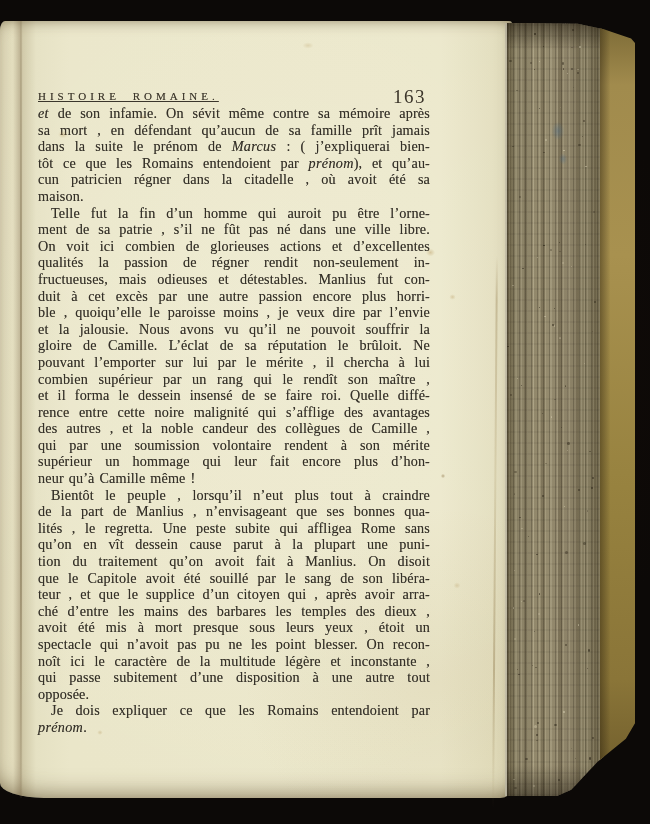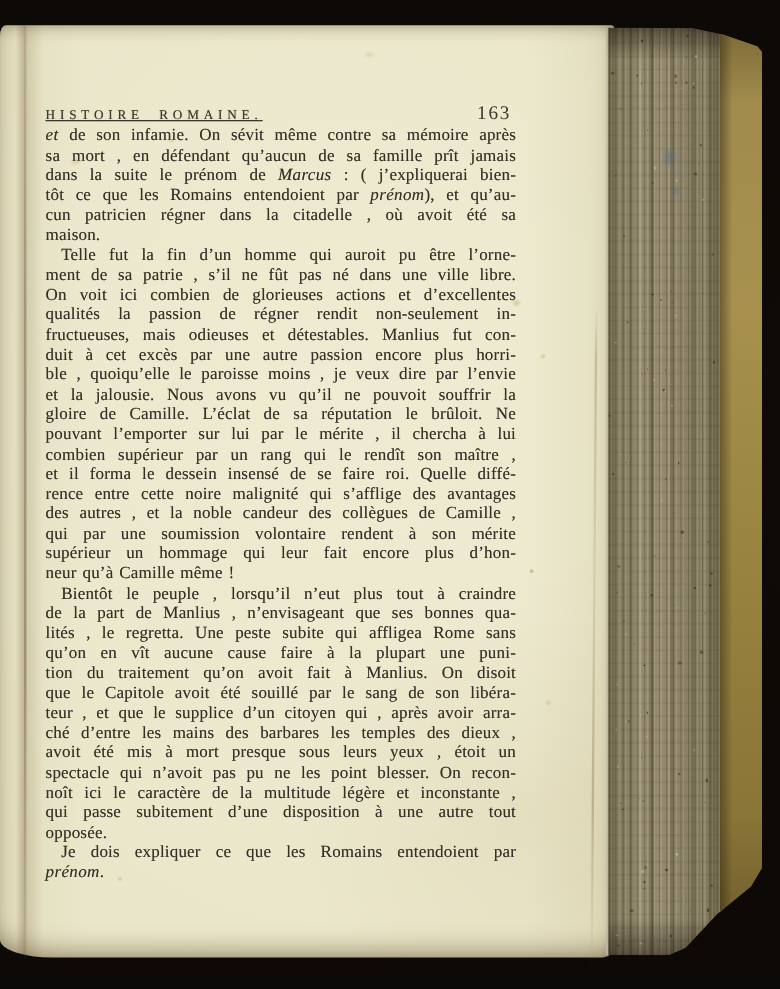--- a/index.html
+++ b/index.html
@@ -51,21 +51,21 @@
   .header{
     position:absolute;left:38px;top:65px;width:392px;height:16px;
     text-align:left;color:#3b362c;text-decoration:underline;
   }
   .running-title{
     font-size:11px;letter-spacing:4px;word-spacing:6px;
     color:#3e382d;text-shadow:0 0 0.6px rgba(62,56,45,0.55);
   }
   .page-number{
     position:absolute;right:4px;top:0px;
-    font-size:16px;letter-spacing:1.5px;color:#3b352a;
+    font-size:19px;letter-spacing:1.5px;color:#3b352a;
   }
 
   
   .text-block{
     position:absolute;left:38px;top:84px;width:392px;
     color:#343028;
     font-size:14.2px;line-height:16.6px;
     word-spacing:1.2px;letter-spacing:0.15px;
     text-shadow:0 0 0.5px rgba(52,48,40,0.5);
   }
@@ -153,21 +153,21 @@
           <div class="line just"><span>rence entre cette noire malignité qui s’afflige des avantages</span></div>
           <div class="line just"><span>des autres , et la noble candeur des collègues de Camille ,</span></div>
           <div class="line just"><span>qui par une soumission volontaire rendent à son mérite</span></div>
           <div class="line just"><span>supérieur un hommage qui leur fait encore plus d’hon-</span></div>
           <div class="line"><span>neur qu’à Camille même !</span></div>
         </div>
         <div class="para">
           <div class="line just ind"><span>Bientôt le peuple , lorsqu’il n’eut plus tout à craindre</span></div>
           <div class="line just"><span>de la part de Manlius , n’envisageant que ses bonnes qua-</span></div>
           <div class="line just"><span>lités , le regretta. Une peste subite qui affligea Rome sans</span></div>
-          <div class="line just"><span>qu’on en vît aucune cause faire à la plupart une puni-</span></div>
+          <div class="line just"><span>qu’on en vît dessein cause parut à la plupart une puni-</span></div>
           <div class="line just"><span>tion du traitement qu’on avoit fait à Manlius. On disoit</span></div>
           <div class="line just"><span>que le Capitole avoit été souillé par le sang de son libéra-</span></div>
           <div class="line just"><span>teur , et que le supplice d’un citoyen qui , après avoir arra-</span></div>
           <div class="line just"><span>ché d’entre les mains des barbares les temples des dieux ,</span></div>
           <div class="line just"><span>avoit été mis à mort presque sous leurs yeux , étoit un</span></div>
           <div class="line just"><span>spectacle qui n’avoit pas pu ne les point blesser. On recon-</span></div>
           <div class="line just"><span>noît ici le caractère de la multitude légère et inconstante ,</span></div>
           <div class="line just"><span>qui passe subitement d’une disposition à une autre tout</span></div>
           <div class="line"><span>opposée.</span></div>
         </div>

